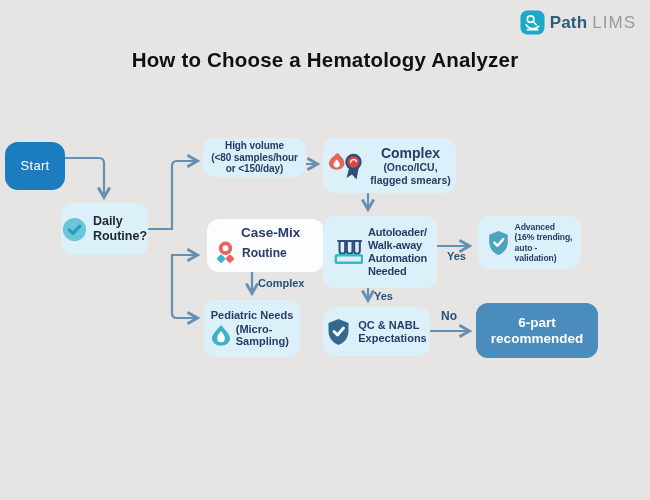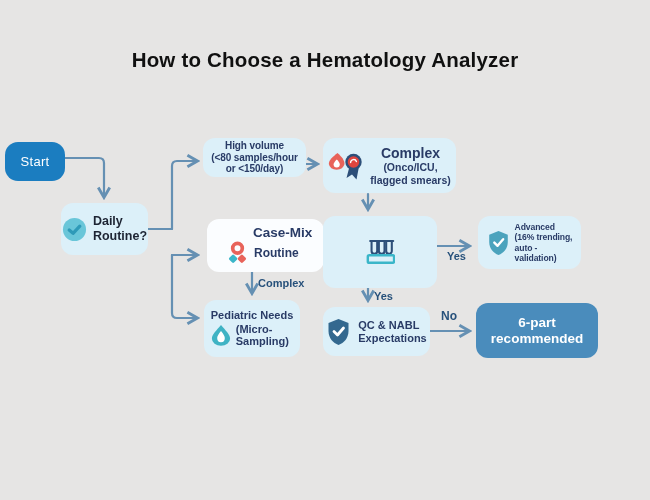--- a/index.html
+++ b/index.html
@@ -21,32 +21,32 @@
   .wire{stroke:#6590b3; stroke-width:2.2; fill:none; stroke-linecap:round;}
   
   .node{
     position:absolute; background:#dcf0f9; border-radius:12px;
     display:flex; align-items:center; justify-content:center;
     color:#293b66; font-weight:700; box-sizing:border-box; line-height:1.18;
   }
   .node .col{display:flex; flex-direction:column;}
   .node .row{display:flex; align-items:center;}
   
-  .n-start{left:5px; top:142px; width:60px; height:39px; background:#1b7dc0; border-radius:13px;
+  .n-start{left:5px; top:142px; width:60px; height:48px; background:#1b7dc0; border-radius:13px;
            color:#fff; font-size:13px; font-weight:500; letter-spacing:.3px;}
   
   .n-daily{left:61px; top:203px; width:87px; height:52px; gap:6px; color:#1d2433; font-size:12.5px;}
   
   .n-high{left:203px; top:138px; width:103px; height:39px; text-align:center; font-size:10px; letter-spacing:-0.1px;}
   
   .n-complex{left:323px; top:138px; width:133px; height:55px; gap:6px;}
   .n-complex .t{font-size:14px; text-align:center;}
   .n-complex .s{font-size:10.5px; text-align:center;}
   
-  .n-casemix{left:207px; top:219px; width:117px; height:53px; background:#fbfdff; justify-content:flex-start; padding-left:20px;}
+  .n-casemix{left:207px; top:219px; width:117px; height:53px; background:#fbfdff; justify-content:flex-start; padding-left:8px;}
   .n-casemix .t{font-size:13.5px; margin-left:26px;}
   .n-casemix .s{font-size:12px; margin-left:6px;}
   
   .n-auto{left:323px; top:216px; width:114px; height:72px; gap:5px; padding:4px;}
   .n-auto .l{font-size:11px; letter-spacing:-0.2px;}
   
   .n-adv{left:478px; top:216px; width:103px; height:53px; gap:5px; padding:4px;}
   .n-adv .l{font-size:8.6px; letter-spacing:-0.1px;}
   
   .n-ped{left:204px; top:300px; width:96px; height:57px; font-size:11px; padding:5px 4px;}
@@ -63,20 +63,33 @@
   .lbl-yes-adv{left:447px; top:250px;}
   .lbl-yes-qc{left:374px; top:290px;}
   .lbl-no{left:441px; top:309px; font-size:12px;}
   .blk{display:block;}
 </style>
 </head>
 <body>
 
 <div class="stage">
 
+  <div class="logo">
+    <svg width="25" height="25" viewBox="0 0 26 26">
+      <rect x="0.5" y="0.5" width="25" height="25" rx="7" fill="#1ba9c8"></rect>
+      <g stroke="#ffffff" fill="none" stroke-width="1.7" stroke-linecap="round">
+        <circle cx="11" cy="9.5" r="3.4"></circle>
+        <path d="M13.6 12 L17 15.5"></path>
+        <path d="M6.5 15.5 a7.5 6 0 0 0 13 1.5"></path>
+        <path d="M7.5 20.5 H18.5"></path>
+      </g>
+    </svg>
+    <span class="brand-bold">Path</span>
+    <span class="brand-light">LIMS</span>
+  </div>
 
   <h1 class="page-title">How to Choose a Hematology Analyzer</h1>
 
   <svg class="wires" width="650" height="500" viewBox="0 0 650 500">
     <defs>
       <marker id="arw" viewBox="0 0 10 10" refX="7.5" refY="5" markerWidth="6.5" markerHeight="6.5" orient="auto">
         <path d="M1.5 1 L8.5 5 L1.5 9" fill="none" stroke="#6590b3" stroke-width="2"></path>
       </marker>
     </defs>
     <path class="wire" d="M65 158 H99 Q104 158 104 163 V196" marker-end="url(#arw)"></path>
@@ -149,20 +162,26 @@
   <div class="node n-auto">
     <svg width="30" height="30" viewBox="0 0 32 32">
       <g fill="none" stroke="#2d4f79" stroke-width="2.2" stroke-linecap="round">
         <path d="M7 5 V15 a3 3 0 0 0 6 0 V5"></path>
         <path d="M14.8 5 V15 a3 3 0 0 0 6 0 V5"></path>
         <path d="M22.6 5 V15 a3 3 0 0 0 6 0 V5"></path>
         <path d="M5.5 4.2 H14.5 M13.3 4.2 H22.3 M21.1 4.2 H30.1"></path>
       </g>
       <rect x="3" y="19.5" width="28" height="8" rx="1.5" fill="none" stroke="#3bb6c9" stroke-width="2.6"></rect>
     </svg>
+    <span class="col">
+      <span class="l">Autoloader/</span>
+      <span class="l">Walk-away</span>
+      <span class="l">Automation</span>
+      <span class="l">Needed</span>
+    </span>
   </div>
 
   <div class="node n-adv">
     <svg width="23" height="26" viewBox="0 0 24 28">
       <path d="M12 1 L22 5 V13 C22 20 17.5 25 12 27 C6.5 25 2 20 2 13 V5 Z" fill="#4ba3bd"></path>
       <path d="M7.5 13.5 L11 17 L17 10" stroke="#ffffff" stroke-width="2.6" fill="none" stroke-linecap="round" stroke-linejoin="round"></path>
     </svg>
     <span class="col">
       <span class="l">Advanced</span>
       <span class="l">(16% trending,</span>

